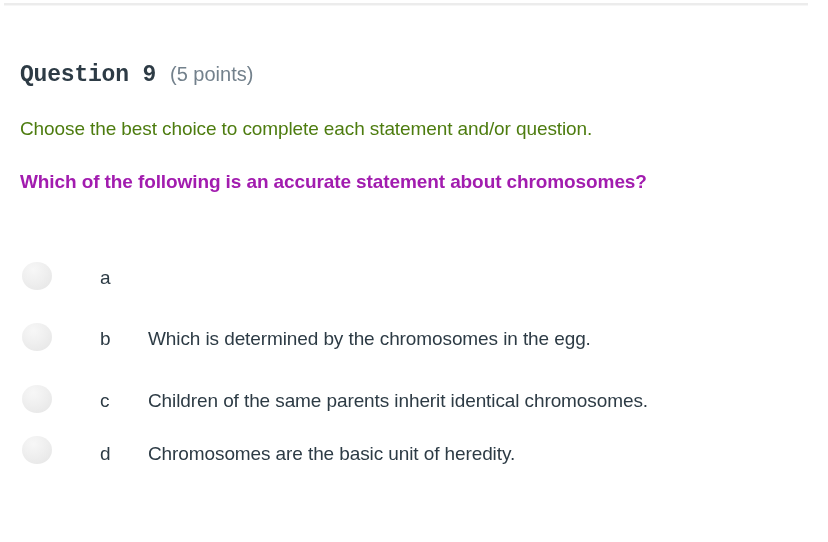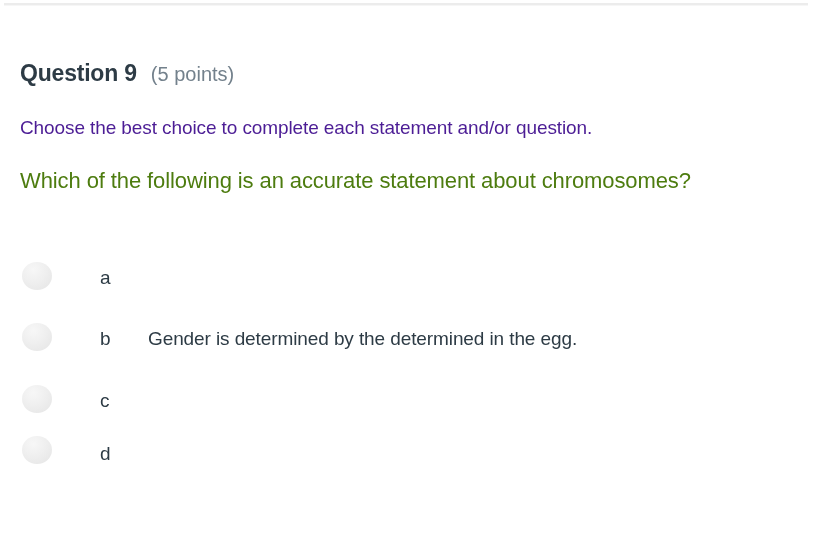--- a/index.html
+++ b/index.html
@@ -45,41 +45,43 @@
   .question-header {
     font-size: 23px;
     line-height: 30px;
     margin: 0 0 0 0;
     white-space: nowrap;
   }
   .question-header .q-title {
     font-weight: bold;
     color: #2d3b45;
     letter-spacing: -0.2px;
+    font-family: Liberation Mono, monospace;
   }
   .question-header .q-points {
     font-weight: normal;
     color: #73818c;
     font-size: 20px;
     margin-left: 14px;
   }
 
   .question-instructions {
     font-size: 19px;
     line-height: 26px;
-    color: #4c1d95;
+    color: #4d7c0f;
     margin-top: 26px;
     letter-spacing: -0.1px;
   }
   .question-prompt {
-    font-size: 22px;
+    font-size: 19px;
     line-height: 26px;
-    color: #4d7c0f;
+    color: #a21caf;
     margin-top: 27px;
     letter-spacing: -0.1px;
+    font-weight: bold;
   }
 
   
   .answers {
     position: absolute;
     left: 0;
     top: 256px;
     width: 828px;
   }
   .answer-row {
@@ -156,30 +158,32 @@
       <span class="radio-circle"></span>
     </div>
     <div class="letter-cell">a</div>
   </div>
 
   <div class="answer-row row-b">
     <div class="radio-cell">
       <span class="radio-circle"></span>
     </div>
     <div class="letter-cell">b</div>
-    <div class="answer-text">Gender is determined by the determined in the egg.</div>
+    <div class="answer-text">Which is determined by the chromosomes in the egg.</div>
   </div>
 
   <div class="answer-row row-c">
     <div class="radio-cell">
       <span class="radio-circle"></span>
     </div>
     <div class="letter-cell">c</div>
+    <div class="answer-text">Children of the same parents inherit identical chromosomes.</div>
   </div>
 
   <div class="answer-row row-d">
     <div class="radio-cell">
       <span class="radio-circle"></span>
     </div>
     <div class="letter-cell">d</div>
+    <div class="answer-text">Chromosomes are the basic unit of heredity.</div>
   </div>
 
 </div>
 
 </body></html>

